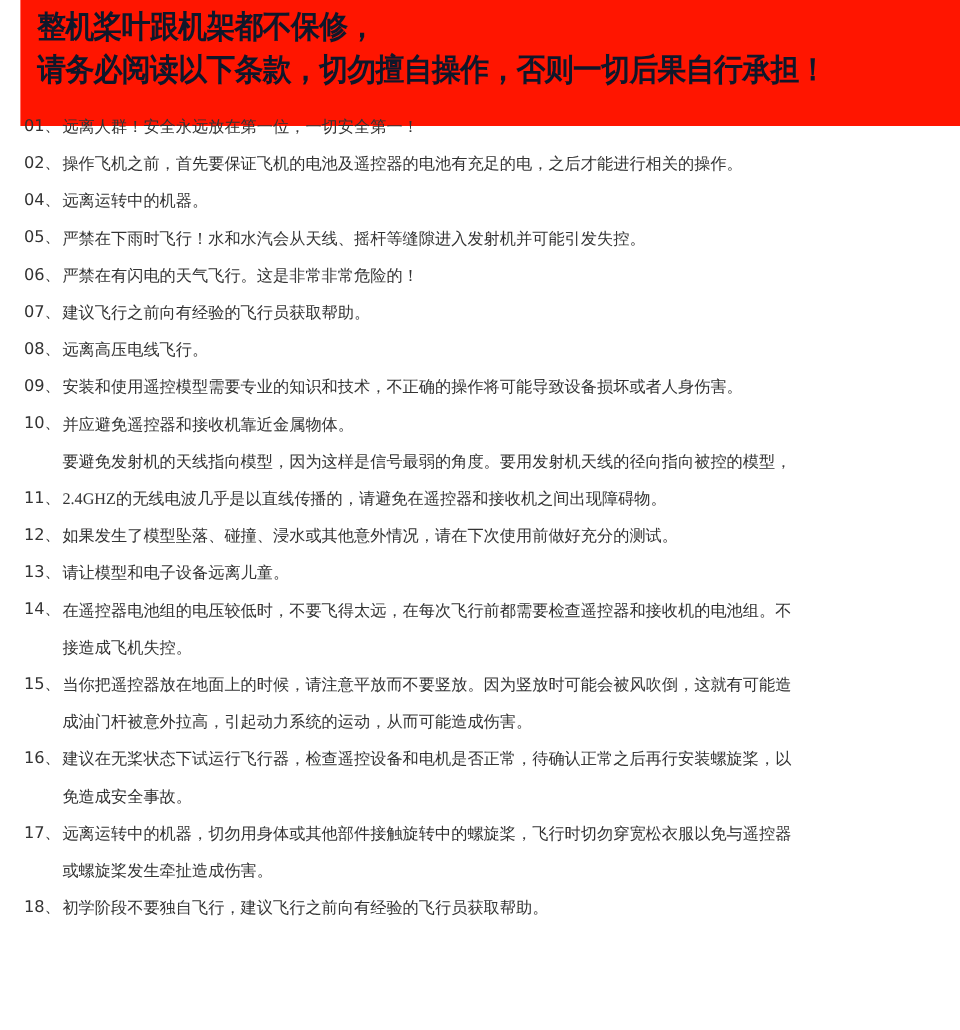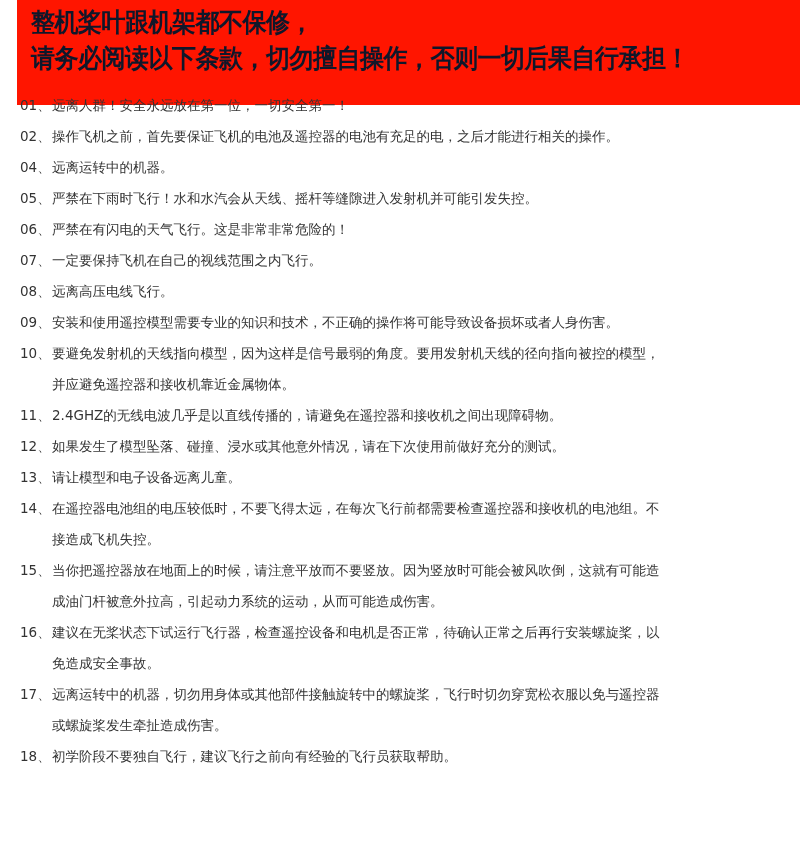--- a/index.html
+++ b/index.html
@@ -31,21 +31,21 @@
     font-size: 13.5px;
     line-height: 31px;
     padding-left: 52px;
     padding-right: 1px;
     white-space: nowrap;
   }
   .rule-num {
     position: absolute; left: 20px; top: 0;
     letter-spacing: 0;
   }
-  .rule-line { display: block; }
+  .rule-line { display: block; font-family: Liberation Serif, serif; }
 </style>
 </head>
 <body>
 
 <div class="banner">
   <div class="banner-line l1">整机桨叶跟机架都不保修，</div>
   <div class="banner-line l2">请务必阅读以下条款，切勿擅自操作，否则一切后果自行承担！</div>
 </div>
 
 <ol class="rules">
@@ -64,34 +64,34 @@
   <li class="rule">
       <span class="rule-num">05、</span>
       <span class="rule-line">严禁在下雨时飞行！水和水汽会从天线、摇杆等缝隙进入发射机并可能引发失控。</span>
     </li>
   <li class="rule">
       <span class="rule-num">06、</span>
       <span class="rule-line">严禁在有闪电的天气飞行。这是非常非常危险的！</span>
     </li>
   <li class="rule">
       <span class="rule-num">07、</span>
-      <span class="rule-line">一定要保持飞机在自己的视线范围之内飞行。</span>
+      <span class="rule-line">建议飞行之前向有经验的飞行员获取帮助。</span>
     </li>
   <li class="rule">
       <span class="rule-num">08、</span>
       <span class="rule-line">远离高压电线飞行。</span>
     </li>
   <li class="rule">
       <span class="rule-num">09、</span>
       <span class="rule-line">安装和使用遥控模型需要专业的知识和技术，不正确的操作将可能导致设备损坏或者人身伤害。</span>
     </li>
   <li class="rule">
       <span class="rule-num">10、</span>
+      <span class="rule-line">并应避免遥控器和接收机靠近金属物体。</span>
       <span class="rule-line">要避免发射机的天线指向模型，因为这样是信号最弱的角度。要用发射机天线的径向指向被控的模型，</span>
-      <span class="rule-line">并应避免遥控器和接收机靠近金属物体。</span>
     </li>
   <li class="rule">
       <span class="rule-num">11、</span>
       <span class="rule-line">2.4GHZ的无线电波几乎是以直线传播的，请避免在遥控器和接收机之间出现障碍物。</span>
     </li>
   <li class="rule">
       <span class="rule-num">12、</span>
       <span class="rule-line">如果发生了模型坠落、碰撞、浸水或其他意外情况，请在下次使用前做好充分的测试。</span>
     </li>
   <li class="rule">

